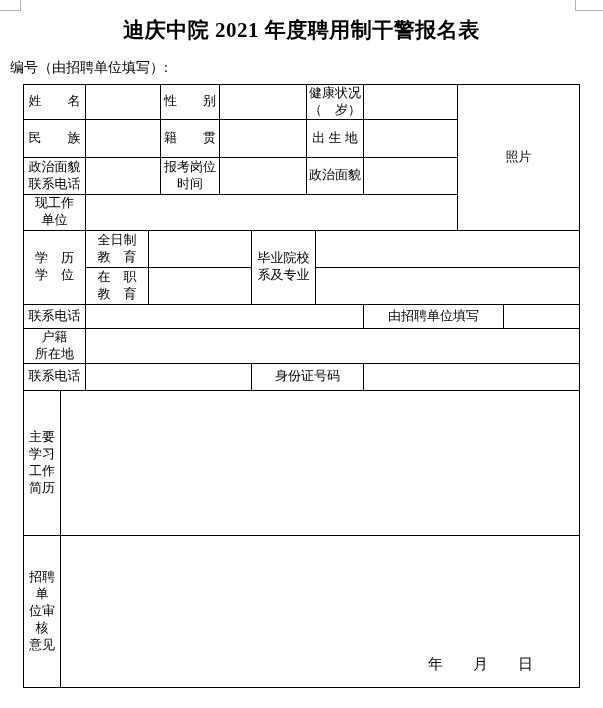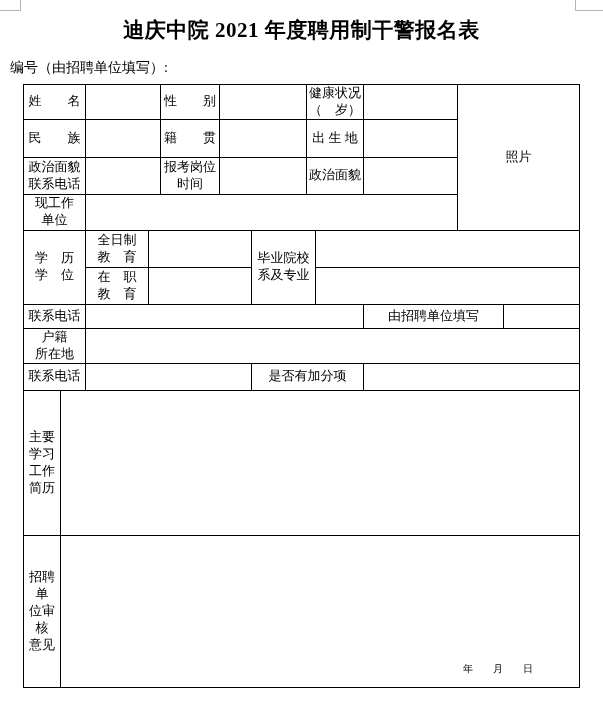--- a/index.html
+++ b/index.html
@@ -47,21 +47,21 @@
     line-height: 1.3;
     text-align: center;
     vertical-align: middle;
     padding: 0 1px;
     white-space: pre-line;
     overflow: hidden;
   }
   td.review-val { position: relative; }
   .date-line {
     position: absolute; right: 46px; bottom: 12px;
-    font-size: 10px;
+    font-size: 15px;
     white-space: pre;
   }
 </style>
 </head>
 <body>
 
 <div class="corner-tl"></div>
 <div class="corner-tr"></div>
 
 <div class="doc-title">迪庆中院 2021 年度聘用制干警报名表</div>
@@ -148,21 +148,21 @@
 
   <tr style="height:35px">
     <td colspan="2">户籍
 所在地</td>
     <td colspan="10"></td>
   </tr>
 
   <tr style="height:27px">
     <td colspan="2">联系电话</td>
     <td colspan="4"></td>
-    <td colspan="3">是否有加分项</td>
+    <td colspan="3">身份证号码</td>
     <td colspan="3"></td>
   </tr>
 
   <tr style="height:145px">
     <td>主要
 学习
 工作
 简历</td>
     <td colspan="11"></td>
   </tr>

